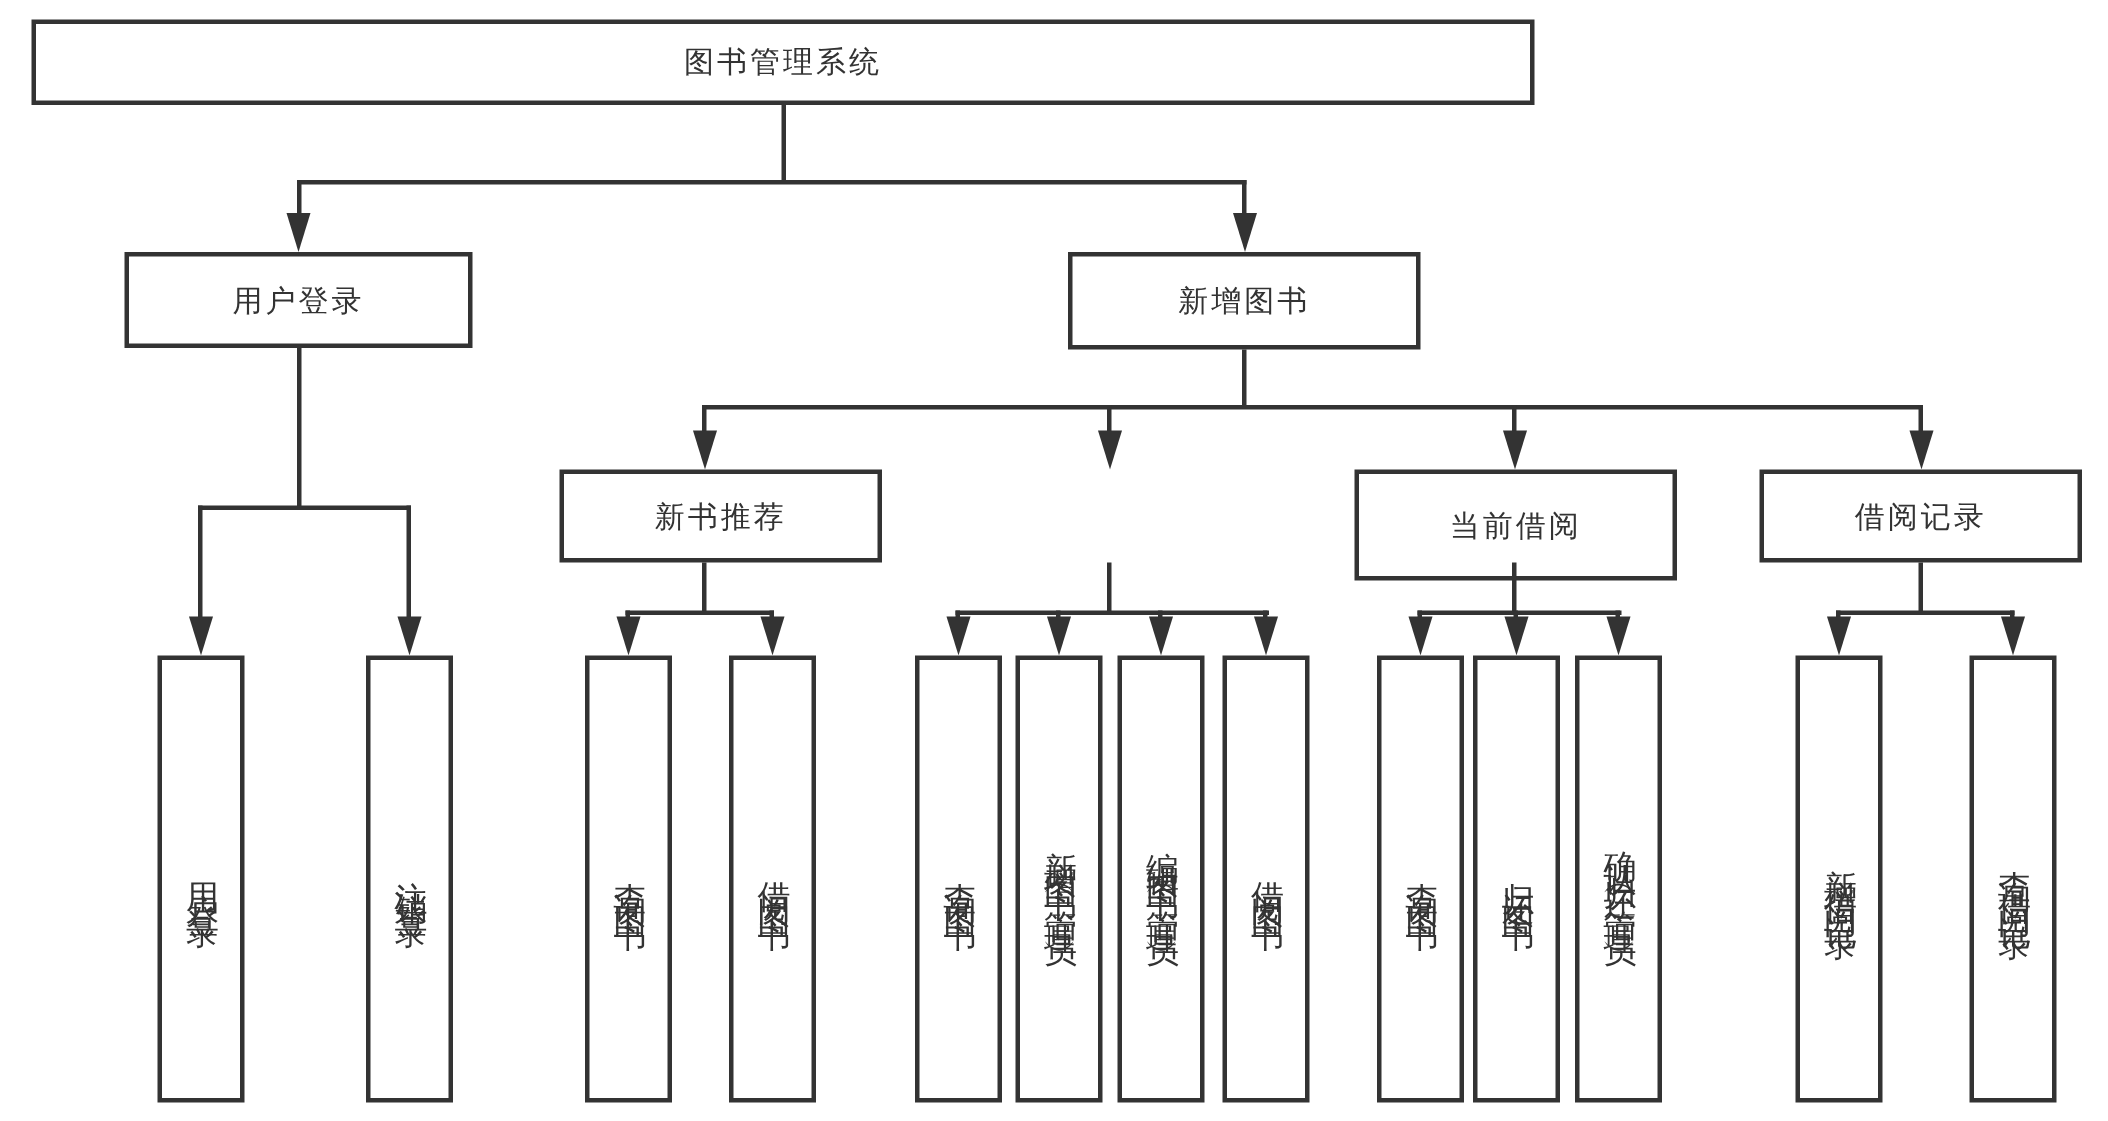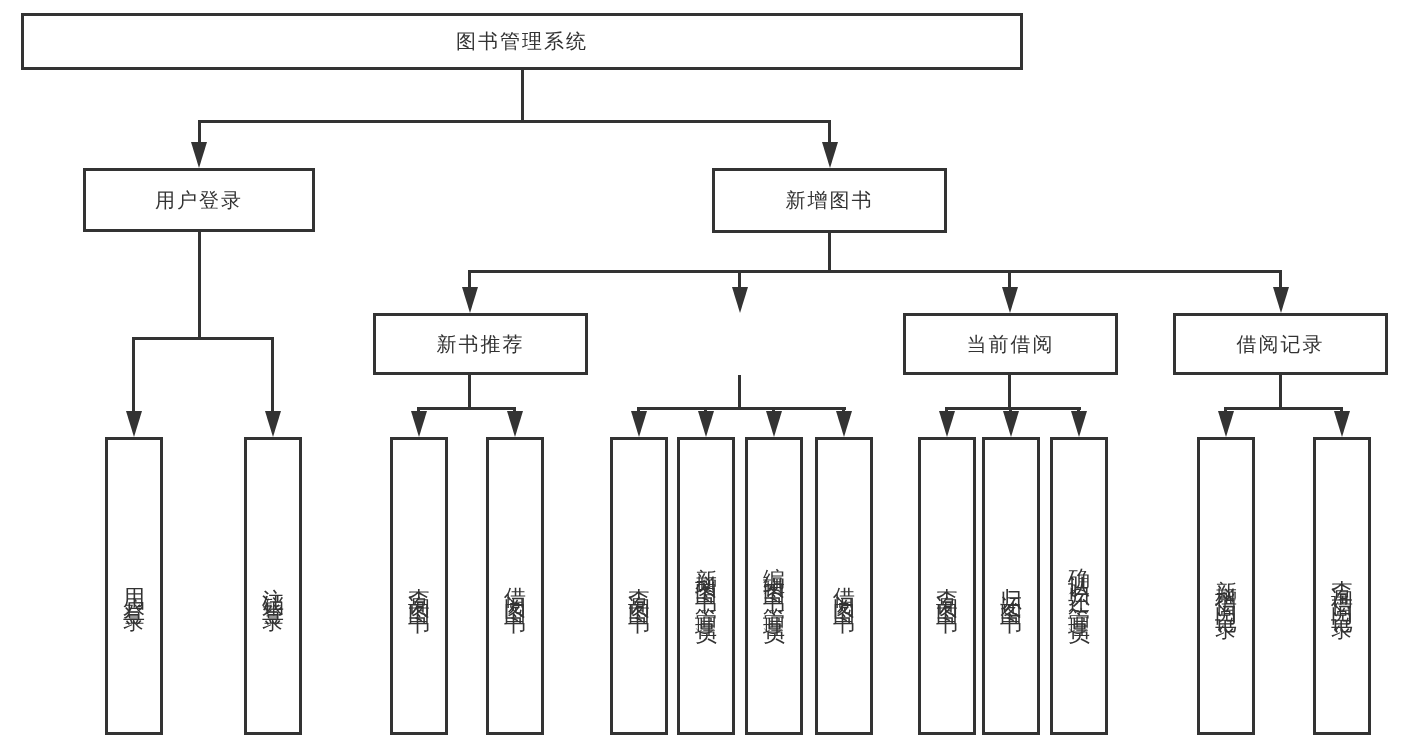--- a/index.html
+++ b/index.html
@@ -63,21 +63,21 @@
   <div class="vl" style="left:468px;top:270px;height:21px;"></div>
   <div class="vl" style="left:738px;top:270px;height:21px;"></div>
   <div class="vl" style="left:1008px;top:270px;height:21px;"></div>
   <div class="vl" style="left:1279px;top:270px;height:21px;"></div>
   <div class="arr" style="left:462px;top:287px;"></div>
   <div class="arr" style="left:732px;top:287px;"></div>
   <div class="arr" style="left:1002px;top:287px;"></div>
   <div class="arr" style="left:1273px;top:287px;"></div>
 
   <div class="box" style="left:362px;top:313px;width:215px;height:62px;margin-left:11px;">新书推荐</div>
-  <div class="box" style="left:903px;top:313px;width:215px;height:62px;">当前借阅</div>
+  <div class="box" style="left:903px;top:313px;width:215px;height:74px;">当前借阅</div>
   <div class="box" style="left:1173px;top:313px;width:215px;height:62px;">借阅记录</div>
 
   <div class="vl" style="left:468px;top:375px;height:35px;"></div>
   <div class="hl" style="left:417px;top:407px;width:99px;"></div>
   <div class="vl" style="left:417px;top:407px;height:8px;"></div>
   <div class="vl" style="left:513px;top:407px;height:8px;"></div>
   <div class="arr" style="left:411px;top:411px;"></div>
   <div class="arr" style="left:507px;top:411px;"></div>
 
   <div class="vl" style="left:738px;top:375px;height:35px;"></div>

